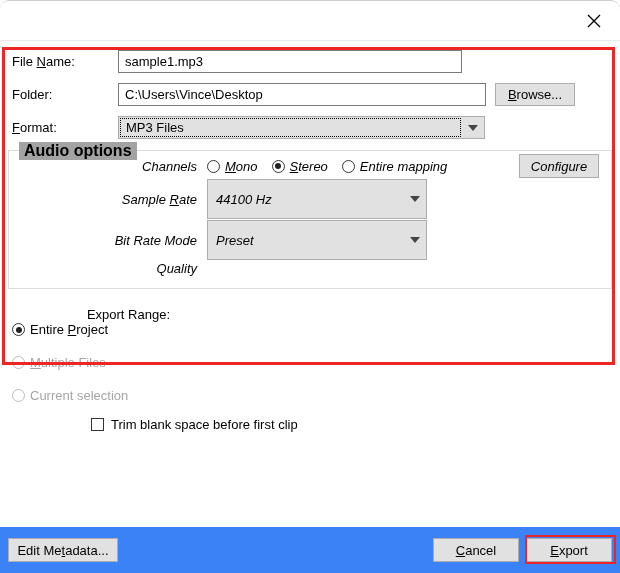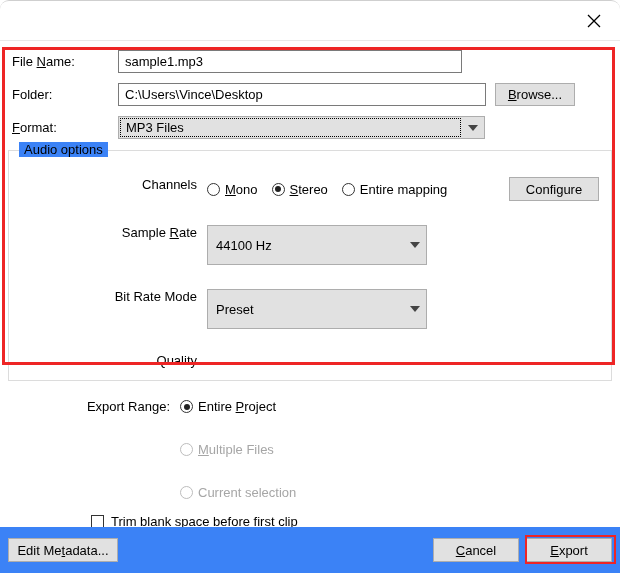--- a/index.html
+++ b/index.html
@@ -95,26 +95,29 @@
   }
   .chev svg { width:10px; height:6px; }
   .fieldset {
     margin:6px 8px 6px 8px;
     border:1px solid #dcdcdc;
     padding: 2px 8px 12px 8px;
     position:relative;
   }
   .fieldset .legend {
     position:absolute; top:-9px; left:10px;
-    background:#3b82f6; padding:0 5px;
-    font-size:13px;
+    background:#a3a3a3; padding:0 5px;
+    font-size:16px;
+    font-weight:bold;
   }
   .opt-row {
     display:flex;
-    margin-top:24px;
+    align-items:center;
+    margin-top:1px;
+    font-style:italic;
   }
   .opt-label {
     width:190px;
     text-align:right;
     padding-right:10px;
   }
   .opt-label .ul { text-decoration: underline; }
   .radio {
     display:inline-flex; align-items:center;
     margin-right:14px;
@@ -125,48 +128,49 @@
     margin-right:5px;
     display:flex; align-items:center; justify-content:center;
   }
   .radio .circ.sel::after {
     content:""; display:block; width:6px; height:6px;
     border-radius:50%; background:#222;
   }
   .radio.disabled { color:#a6a6a6; }
   .radio.disabled .circ { border-color:#bdbdbd; }
   .configure-btn {
-    width:90px; height:24px;
+    width:80px; height:24px;
     background:#e1e1e1;
     border:1px solid #adadad;
     font:inherit;
     margin-left:auto;
     margin-right:4px;
     display:flex; align-items:center; justify-content:center;
   }
   .combo {
     width:220px; height:40px;
     background:#e1e1e1;
     border:1px solid #adadad;
     display:flex; align-items:center;
     padding:0 6px 0 8px;
     justify-content:space-between;
   }
   .combo .chev { width:12px; display:flex; align-items:center; justify-content:flex-end; }
   .export-range {
     display:flex;
     margin-top:18px;
     padding-left:12px;
+    flex-direction:column;
   }
   .export-range .er-label {
     width:168px;
     text-align:right;
     padding-right:10px;
   }
-  .er-opts { display:flex; flex-direction:column; gap:28px; }
+  .er-opts { display:flex; flex-direction:column; gap:18px; }
   .checkbox {
     display:inline-flex; align-items:center;
     margin-left:91px;
     margin-top:14px;
   }
   .checkbox .box {
     width:13px; height:13px;
     border:1px solid #333;
     background:#fff;
     margin-right:7px;

